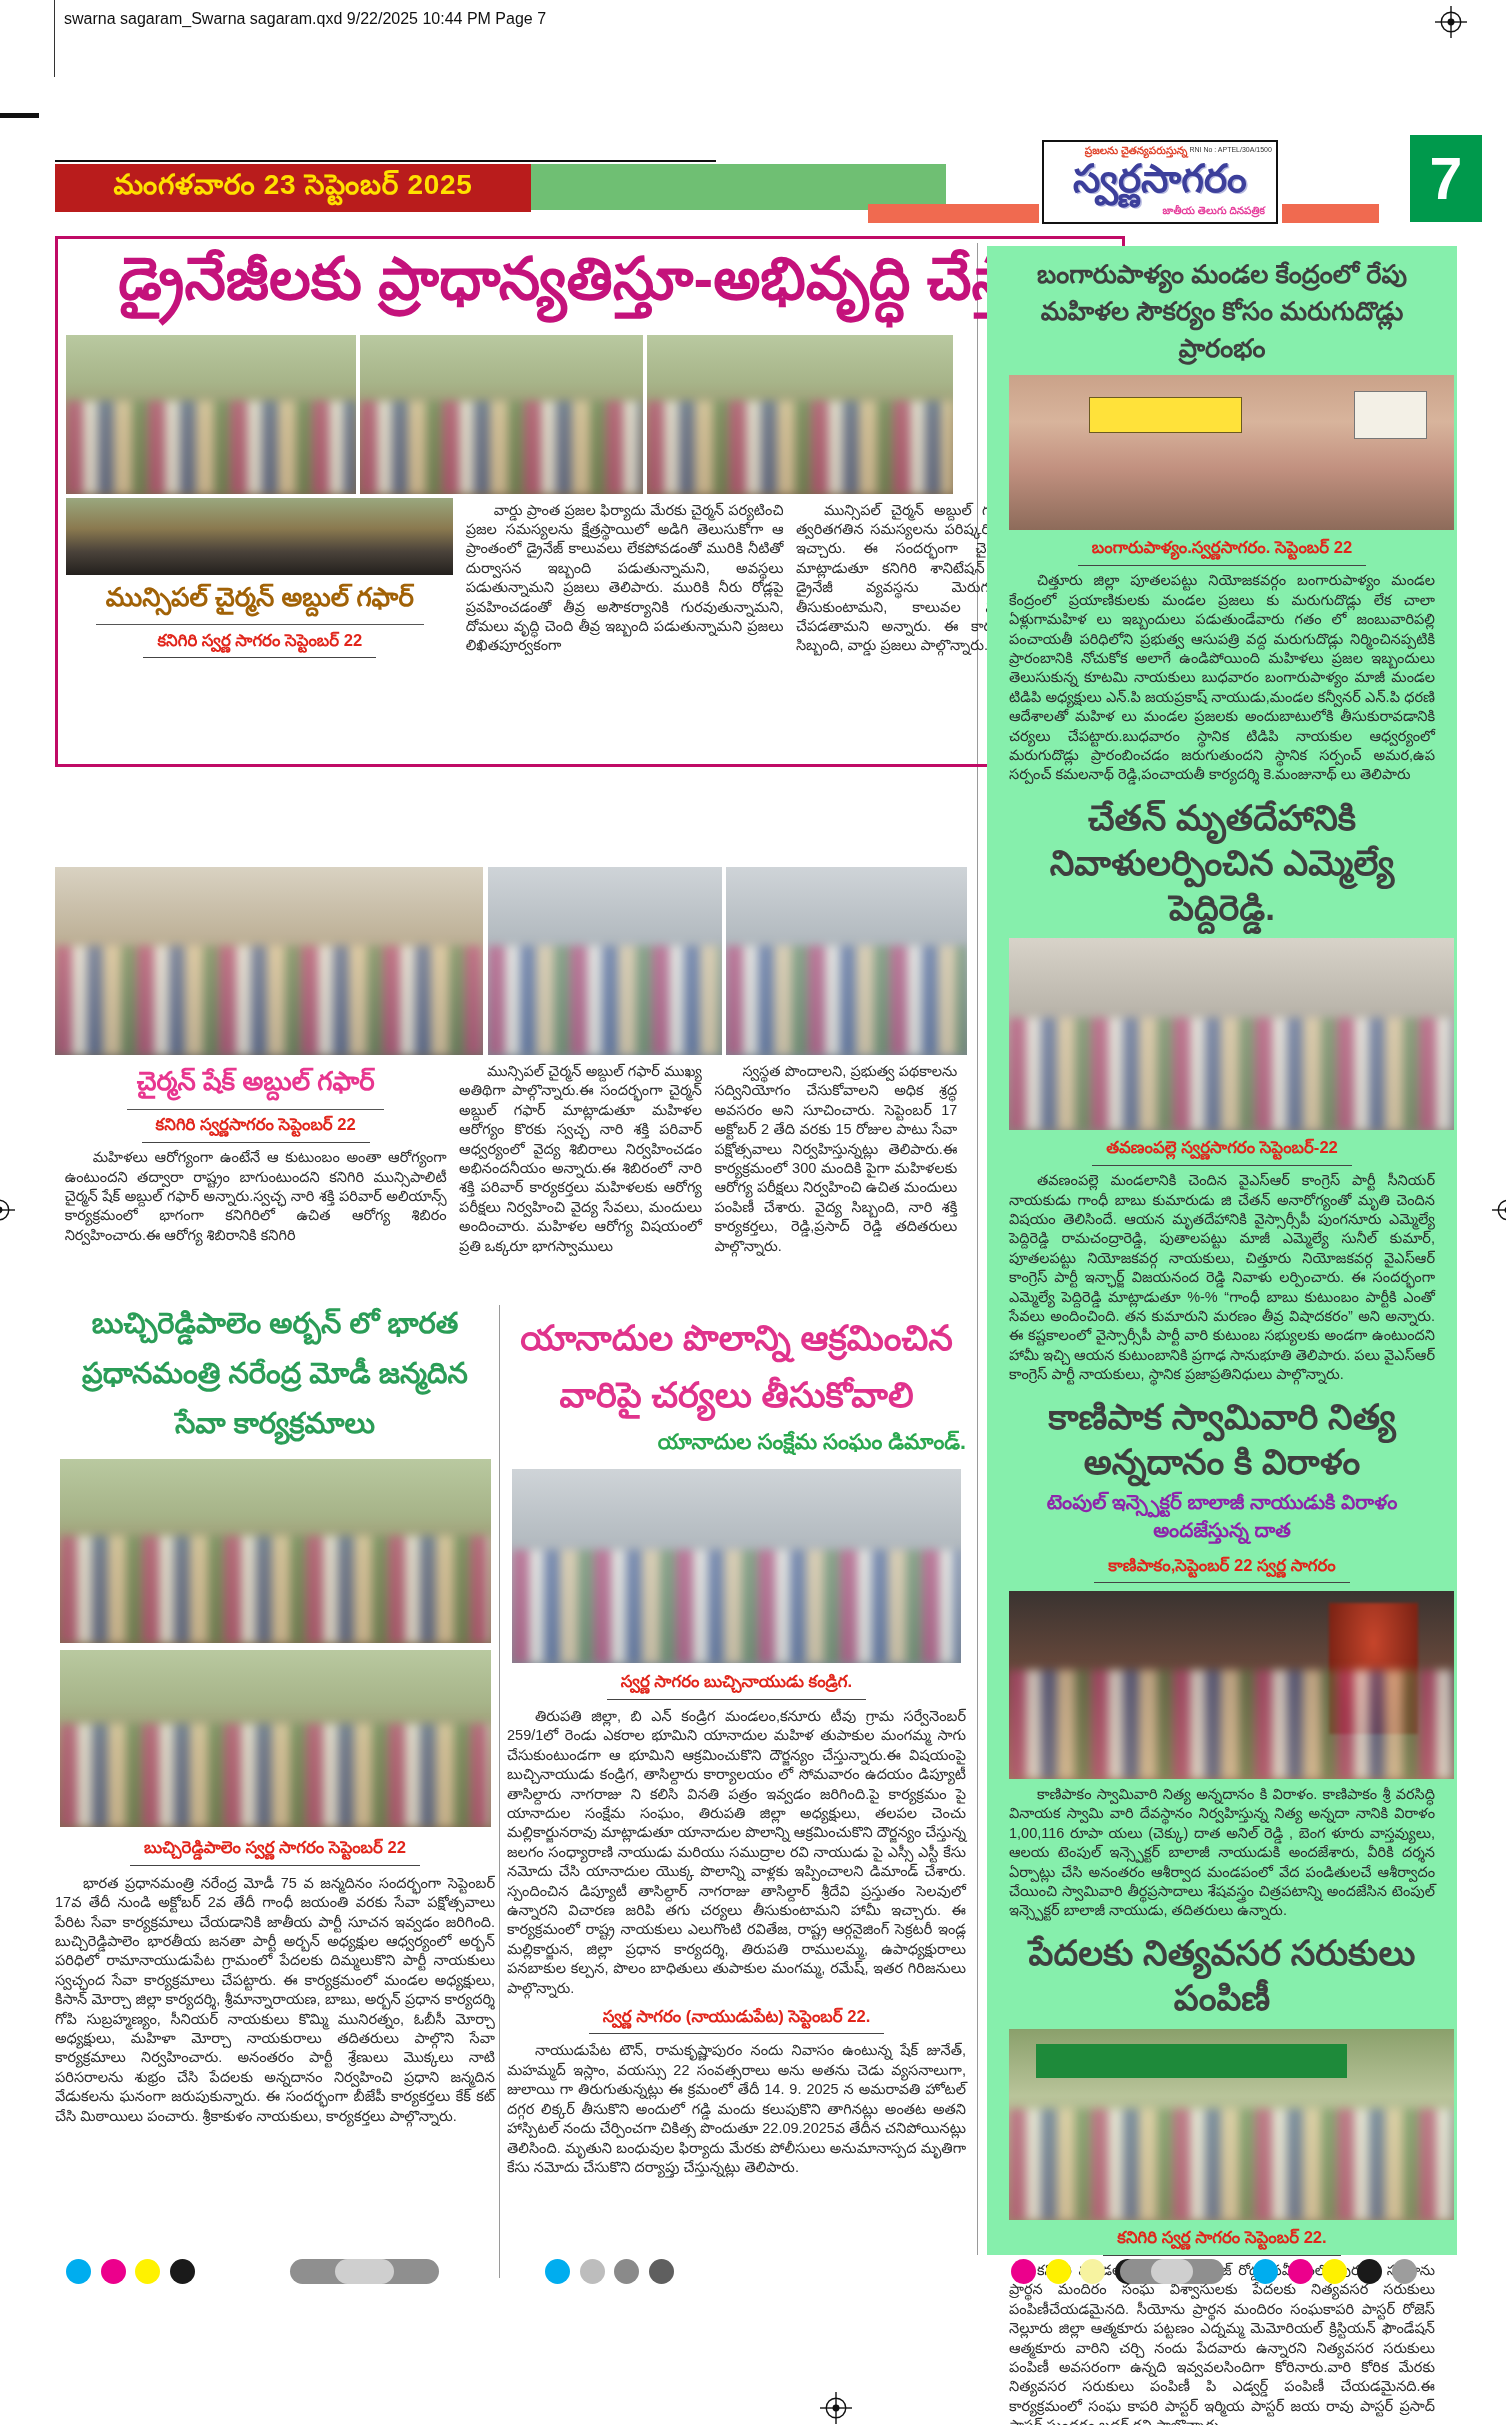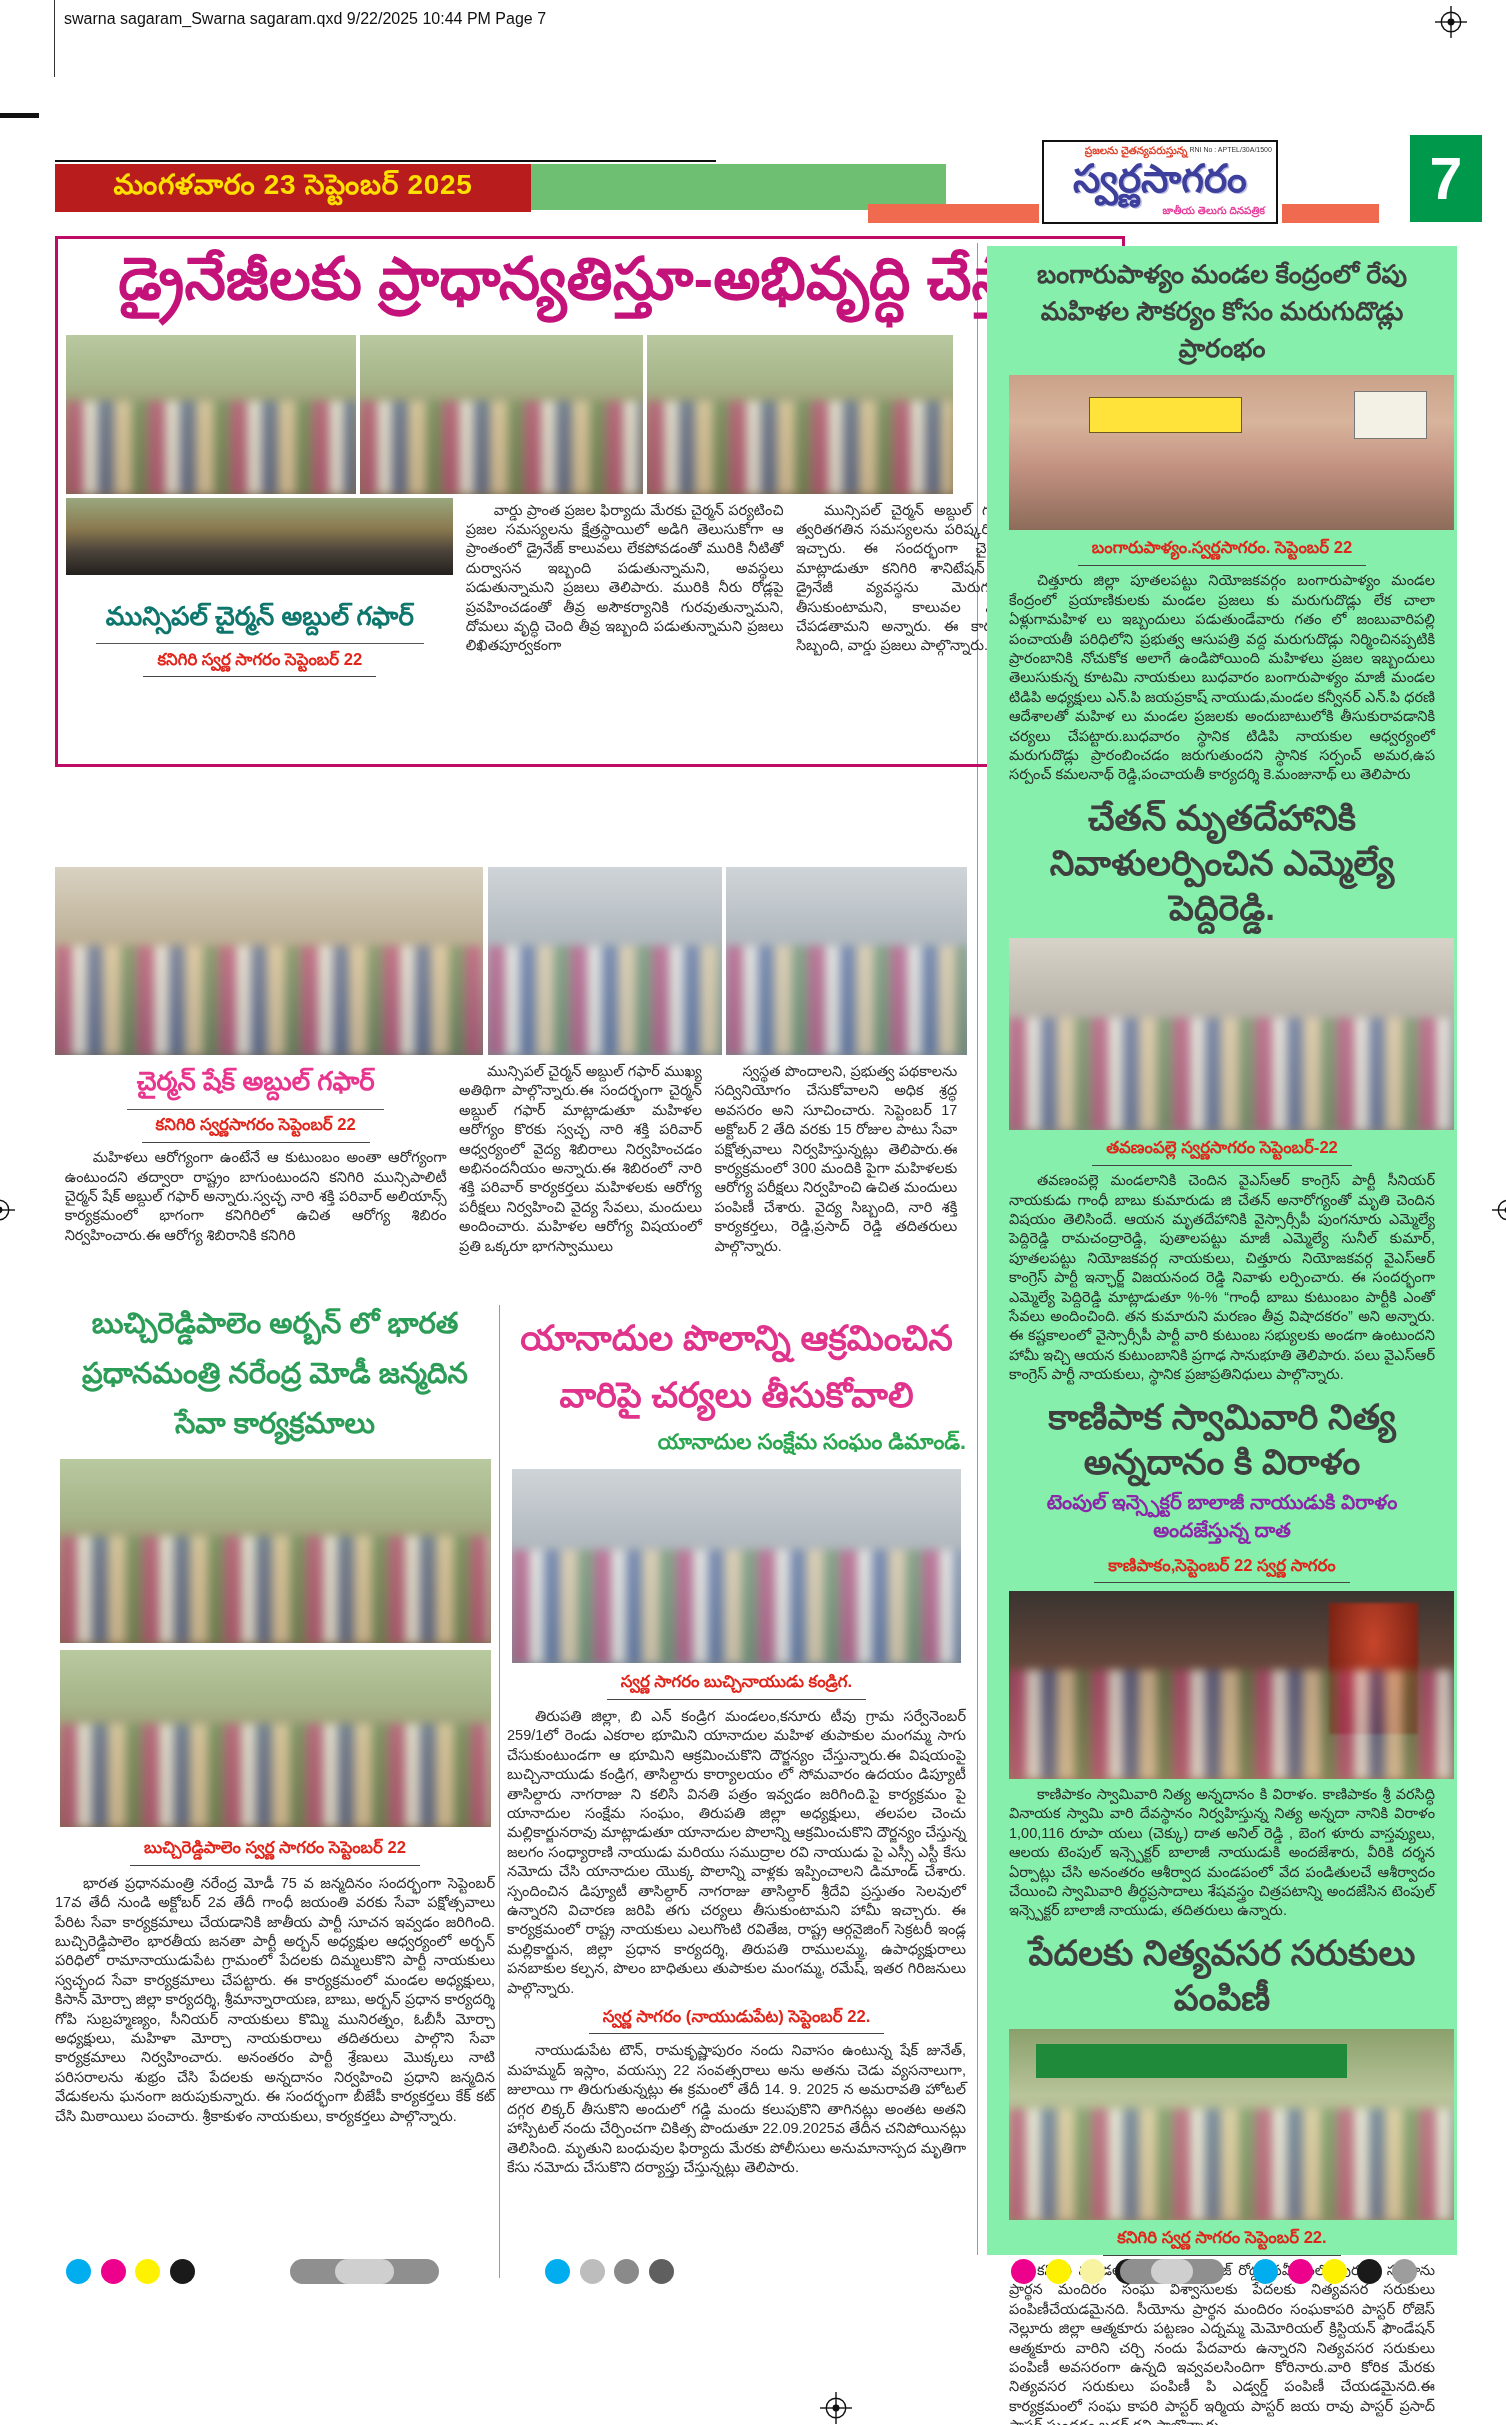--- a/index.html
+++ b/index.html
@@ -151,21 +151,21 @@
   <div class="box1">
     <div class="headline">డ్రైనేజీలకు ప్రాధాన్యతిస్తూ-అభివృద్ధి చేస్తాం</div>
     <div class="prow">
       <div class="ph ph-outdoor crowd" style="width:290px;height:159px;"></div>
       <div class="ph ph-outdoor crowd" style="width:283px;height:159px;"></div>
       <div class="ph ph-outdoor crowd" style="width:306px;height:159px;"></div>
     </div>
     <div class="cols">
       <div style="width:387px;flex:none;">
         <div class="ph ph-canal" style="width:387px;height:77px;"></div>
-        <div class="subhead" style="font-size:26px;color:#0f766e;margin-top:26px;">
+        <div class="subhead" style="font-size:26px;color:#a16207;margin-top:7px;">
           <span>మున్సిపల్ చైర్మన్ అబ్దుల్ గఫార్</span>
         </div>
         <div class="dl" style="margin-top:5.5px;">
           <span>కనిగిరి స్వర్ణ సాగరం సెప్టెంబర్ 22</span>
         </div>
       </div>
       <div class="bt" style="flex:1;margin-top:2.8px;">వార్డు ప్రాంత ప్రజల ఫిర్యాదు మేరకు చైర్మన్ పర్యటించి ప్రజల సమస్యలను క్షేత్రస్థాయిలో అడిగి తెలుసుకోగా ఆ ప్రాంతంలో డ్రైనేజ్ కాలువలు లేకపోవడంతో మురికి నీటితో దుర్వాసన ఇబ్బంది పడుతున్నామని, అవస్థలు పడుతున్నామని ప్రజలు తెలిపారు. మురికి నీరు రోడ్లపై ప్రవహించడంతో తీవ్ర అసౌకర్యానికి గురవుతున్నామని, దోమలు వృద్ధి చెంది తీవ్ర ఇబ్బంది పడుతున్నామని ప్రజలు లిఖితపూర్వకంగా</div>
       <div class="bt" style="flex:1;margin-top:2.8px;">మున్సిపల్ చైర్మన్ అబ్దుల్ గఫార్ కు విన్నవించగా త్వరితగతిన సమస్యలను పరిష్కరిస్తామని ఆయన హామీ ఇచ్చారు. ఈ సందర్భంగా చైర్మన్ అబ్దుల్ గఫార్ మాట్లాడుతూ కనిగిరి శానిటేషన్ సిబ్బందిని ఆదేశించి డ్రైనేజీ వ్యవస్థను మెరుగుపరిచేలా చర్యలు తీసుకుంటామని, కాలువల నిర్మాణానికి చర్యలు చేపడతామని అన్నారు. ఈ కార్యక్రమంలో మున్సిపల్ సిబ్బంది, వార్డు ప్రజలు పాల్గొన్నారు.</div>
     </div>
   </div>

